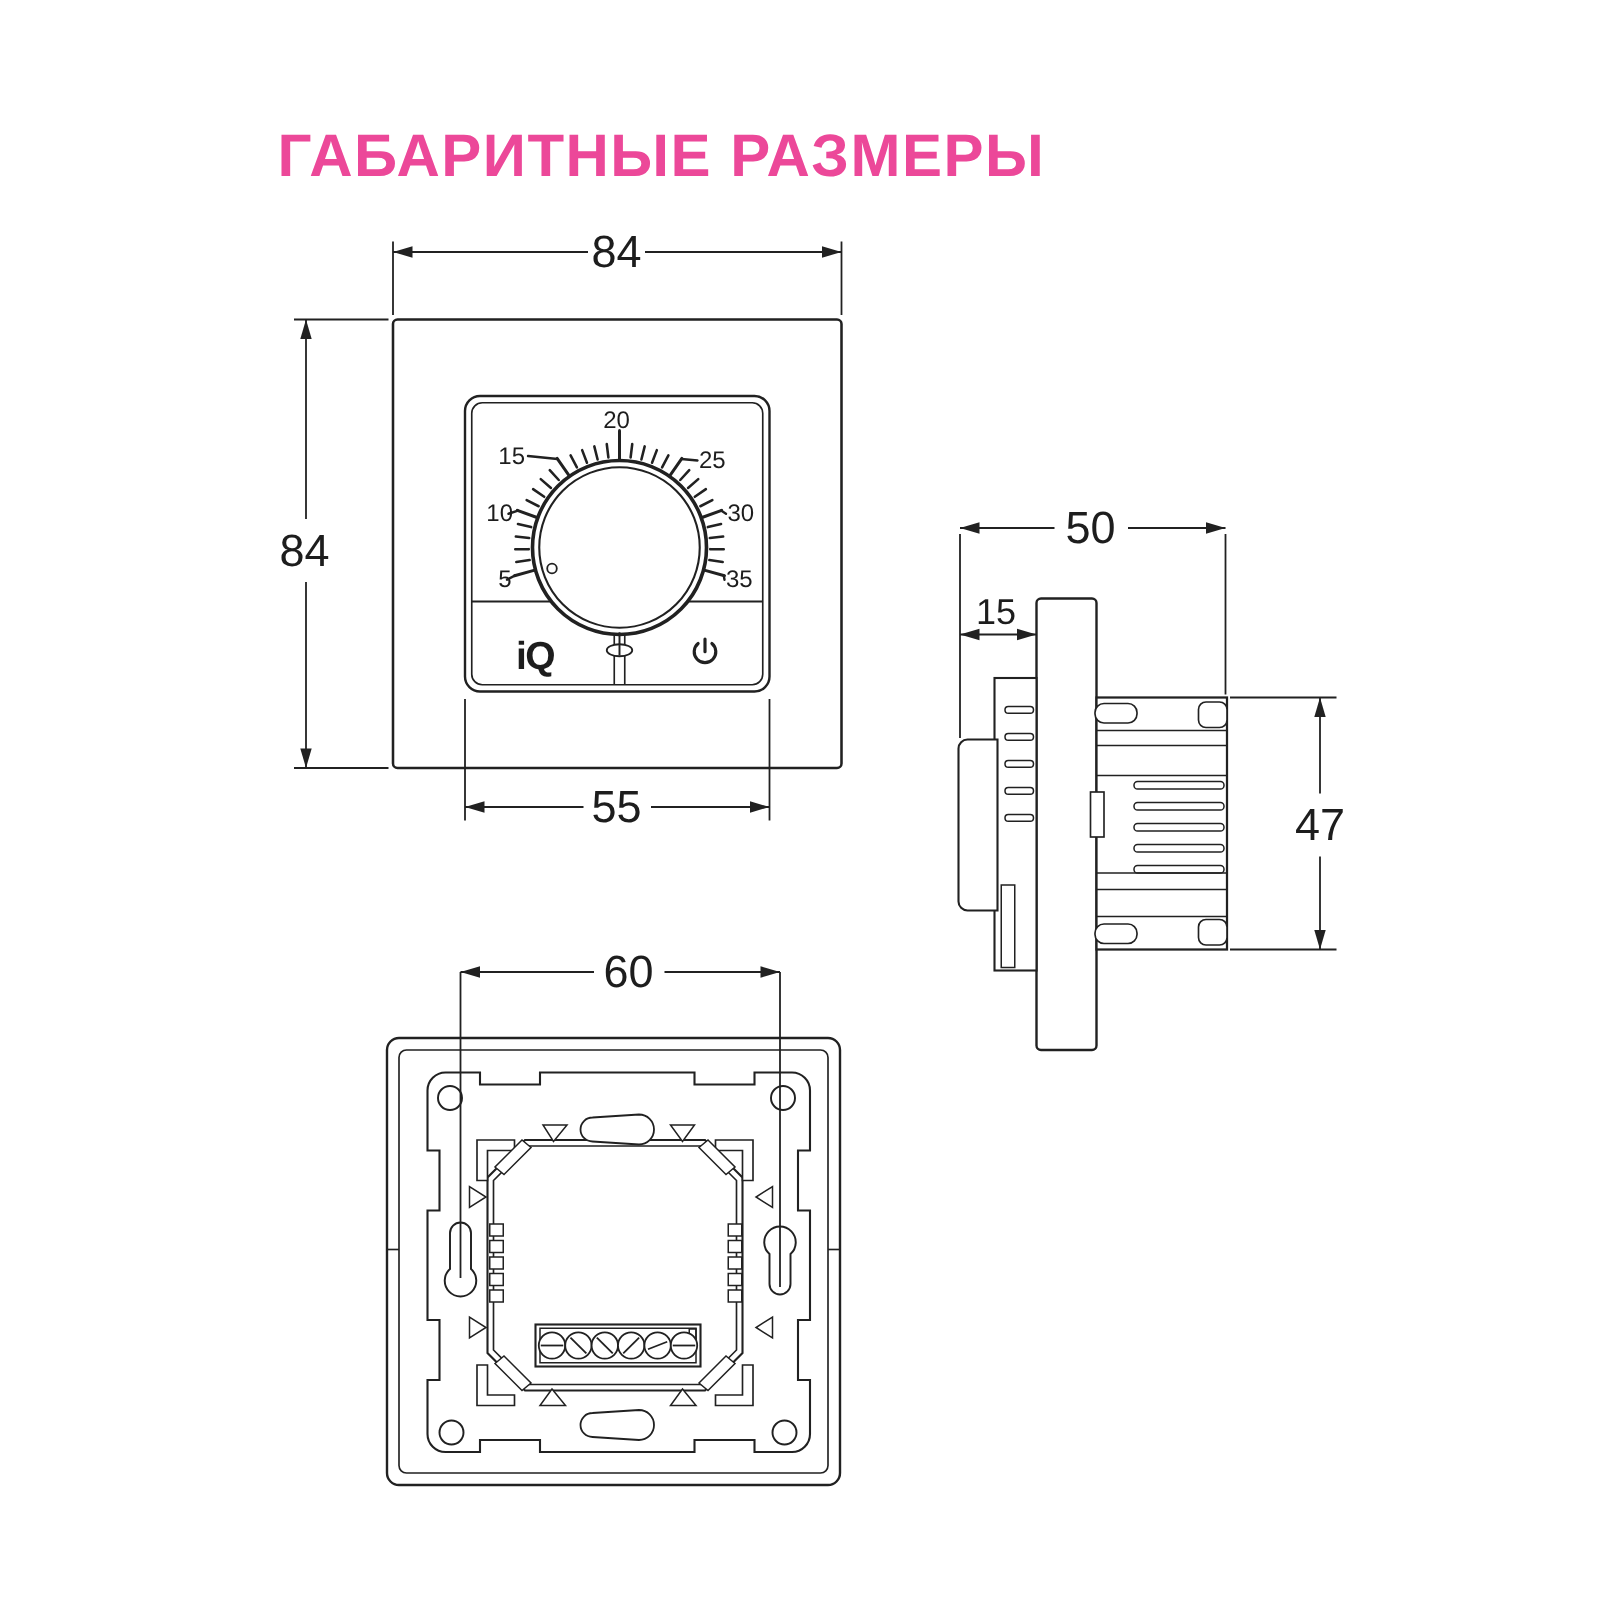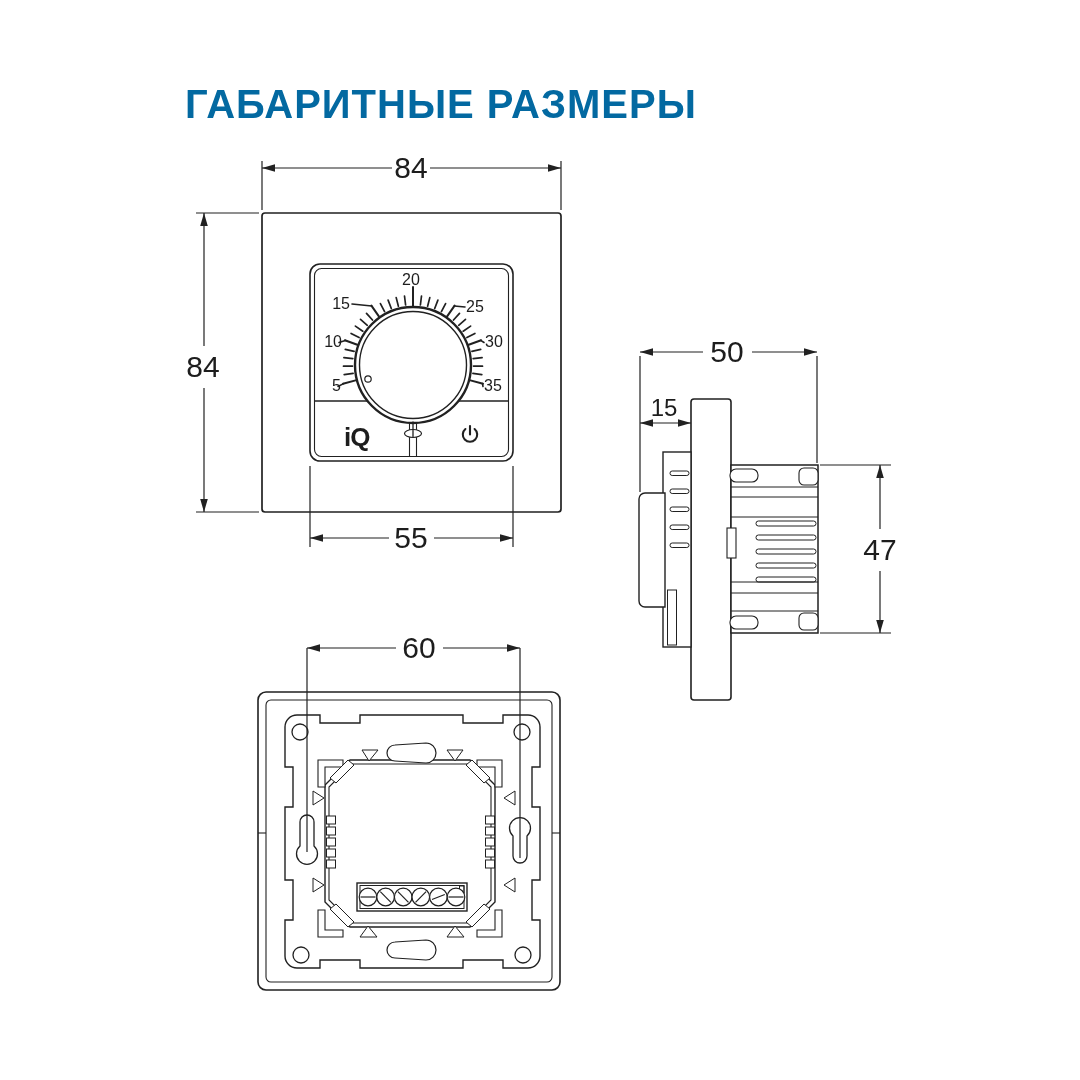--- a/index.html
+++ b/index.html
@@ -1,19 +1,19 @@
 <!DOCTYPE html>
 <html><head>
 <meta charset="utf-8">
 <style>
   html,body{margin:0;padding:0;background:#ffffff;}
   body{width:1080px;height:1080px;position:relative;overflow:hidden;
        font-family:"Liberation Sans", sans-serif;}
   .title{position:absolute;left:185px;top:82px;font-size:40px;font-weight:700;
-         color:#0369a1;letter-spacing:1px;white-space:nowrap;}
+         color:#ec4899;letter-spacing:1px;white-space:nowrap;}
   svg{position:absolute;left:0;top:0;}
   svg text{font-family:"Liberation Sans", sans-serif;fill:#1d1d1d;}
   .dim-text{font-size:30px;}
   .dim-text-small{font-size:24px;}
   .dial-text{font-size:16px;}
   .brand-text{font-size:26px;font-weight:700;letter-spacing:-1px;}
 </style>
 </head>
 <body>
 

